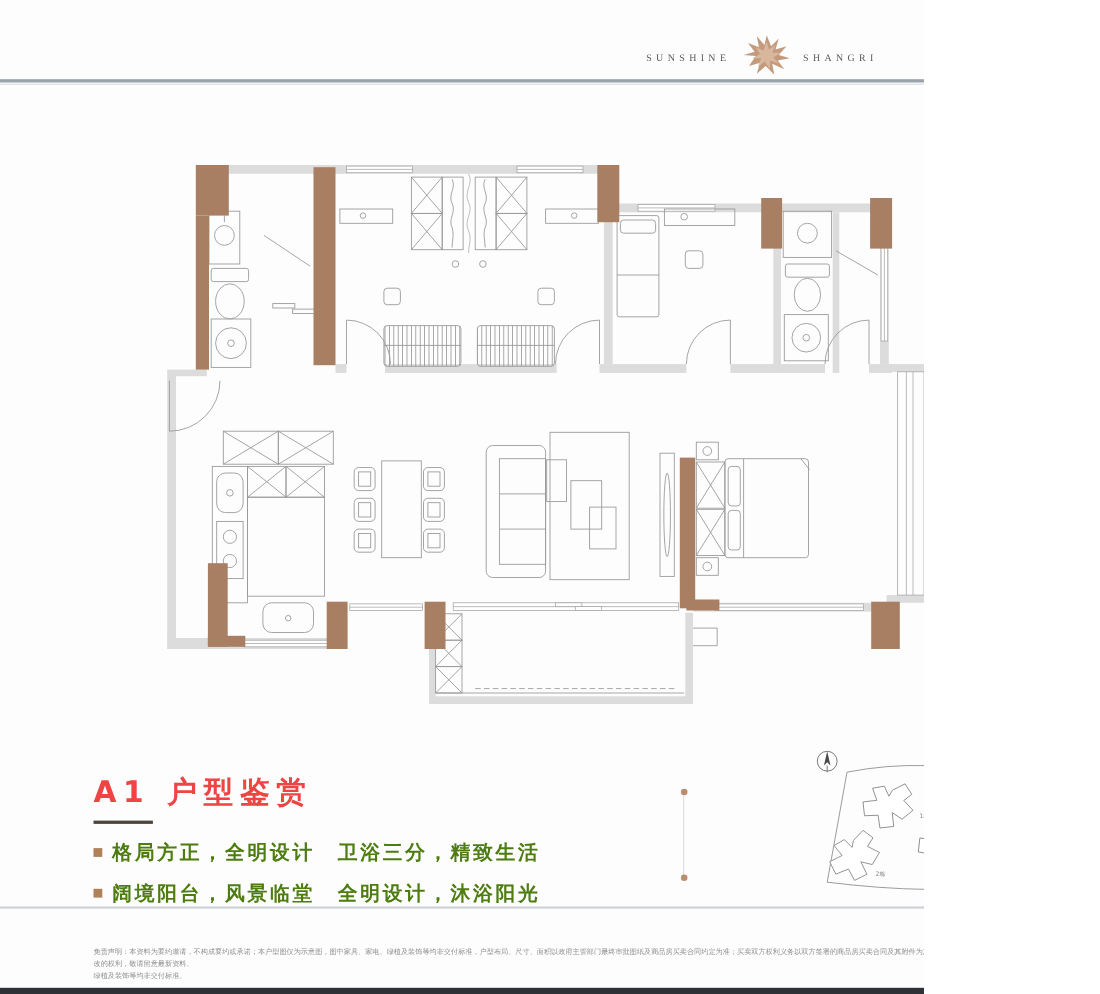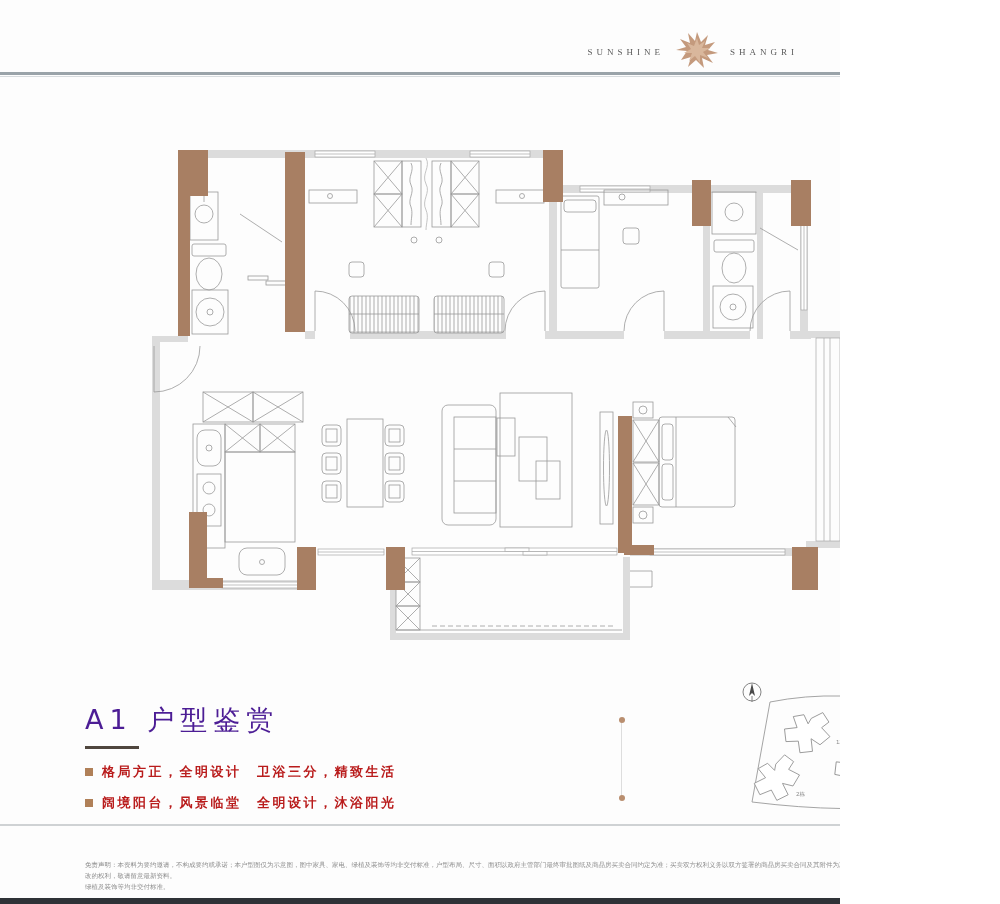--- a/index.html
+++ b/index.html
@@ -8,26 +8,26 @@
   
   .brand{position:absolute;top:30px;right:42px;display:flex;align-items:center;gap:10px;}
   .brand .word{font-family:"Liberation Serif",serif;font-size:9px;letter-spacing:4px;color:#5c5c5c;}
   .rule{position:absolute;left:0;top:72px;width:100%;}
   .rule .r1{height:3px;background:#9aa3a9;}
   .rule .r2{height:1px;background:#d7dbde;margin-top:1px;}
   
   #plan{position:absolute;left:140px;top:135px;}
   
   .headline{position:absolute;left:85px;top:702px;}
-  .title{font-size:27px;font-weight:400;letter-spacing:6px;color:#4c1d95;}
+  .title{font-size:27px;font-weight:700;letter-spacing:6px;color:#ef4444;}
   .title-underline{width:54px;height:3px;background:#4f463e;margin-top:8px;}
   .bullets{margin-top:14px;}
   .bullet-row{display:flex;align-items:center;margin-top:13px;}
   .bullet-sq{width:8px;height:8px;background:#b08058;margin-right:9px;flex:0 0 auto;}
-  .bullet-text{font-size:13px;font-weight:600;letter-spacing:2.5px;color:#b91c1c;white-space:nowrap;font-family:Liberation Serif, serif;}
+  .bullet-text{font-size:18px;font-weight:600;letter-spacing:2.5px;color:#4d7c0f;white-space:nowrap;font-family:Liberation Serif, serif;}
   
   .vdiv{position:absolute;left:621px;top:722px;width:1px;height:74px;background:#ddd;}
   .vdiv i{position:absolute;left:-2.5px;width:6px;height:6px;border-radius:50%;background:#b98e6f;display:block;}
   .vdiv i.top{top:-5px;} .vdiv i.bot{bottom:-5px;}
   
   #siteplan{position:absolute;left:700px;top:672px;}
   
   .botline{position:absolute;left:0;top:824px;width:100%;height:2px;background:#cfd2d4;}
   .disclaimer{position:absolute;left:85px;top:860px;width:845px;font-size:6.5px;line-height:11px;color:#8f8f8f;}
   .darkbar{position:absolute;left:0;bottom:0;width:100%;height:6px;background:#2e3237;}

